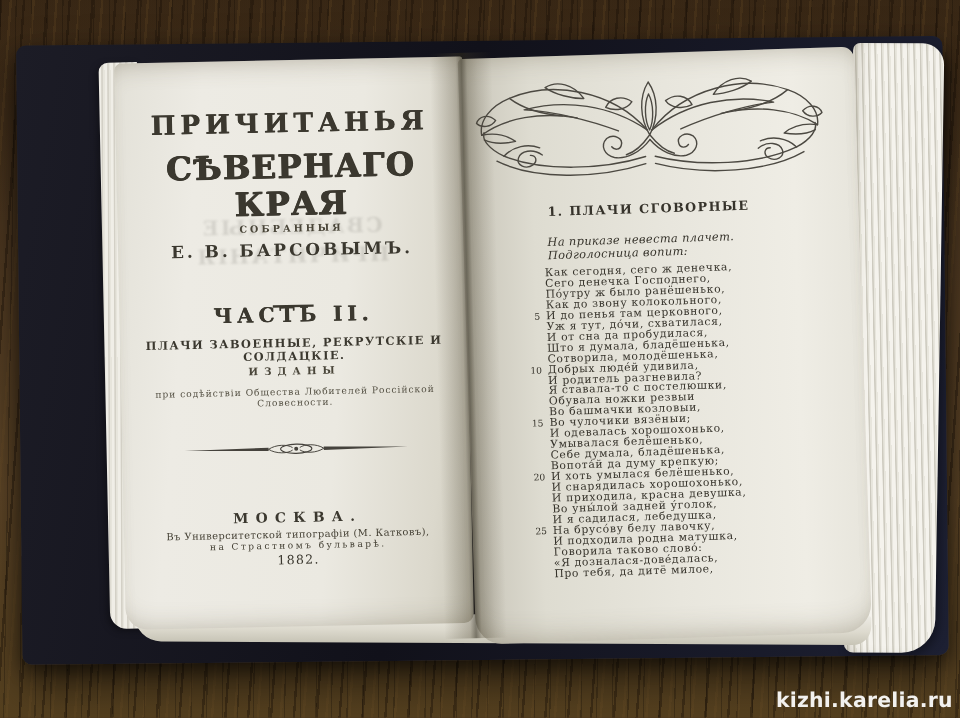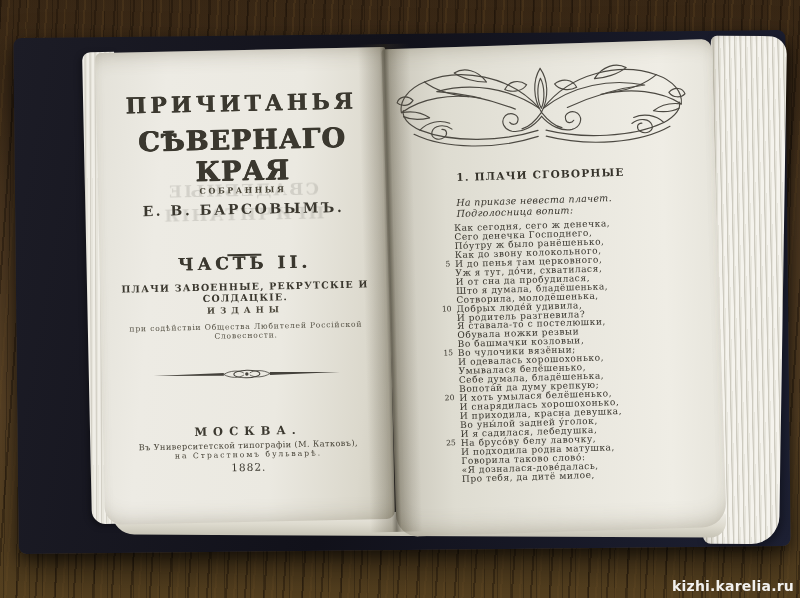--- a/index.html
+++ b/index.html
@@ -97,21 +97,21 @@
   .line-text{}
 
   
   .vignette{
     position:absolute;inset:0;z-index:9;pointer-events:none;
     background:radial-gradient(145% 125% at 47% 42%, rgba(0,0,0,0) 55%, rgba(0,0,0,.30) 100%);
   }
   .watermark{
     position:absolute;right:6px;bottom:4px;z-index:10;
     font-family:"DejaVu Sans","Liberation Sans",sans-serif;
-    font-weight:bold;font-size:14px;color:rgba(255,255,255,.93);
+    font-weight:bold;font-size:17px;color:rgba(255,255,255,.93);
     letter-spacing:.2px;
   }
   svg{display:inline-block;vertical-align:top;}
 </style>
 </head>
 <body>
 
 <div class="scene">
 
   <div class="book-cover"></div>

